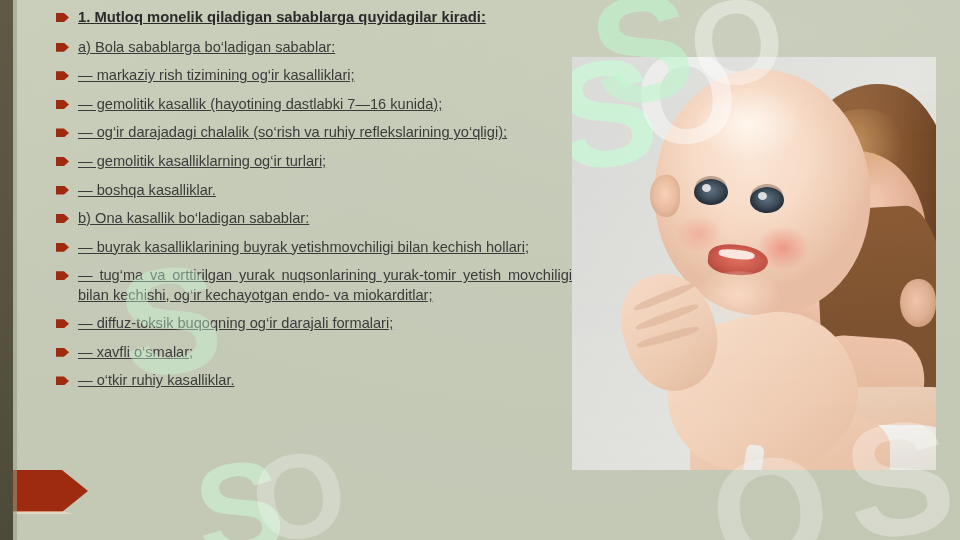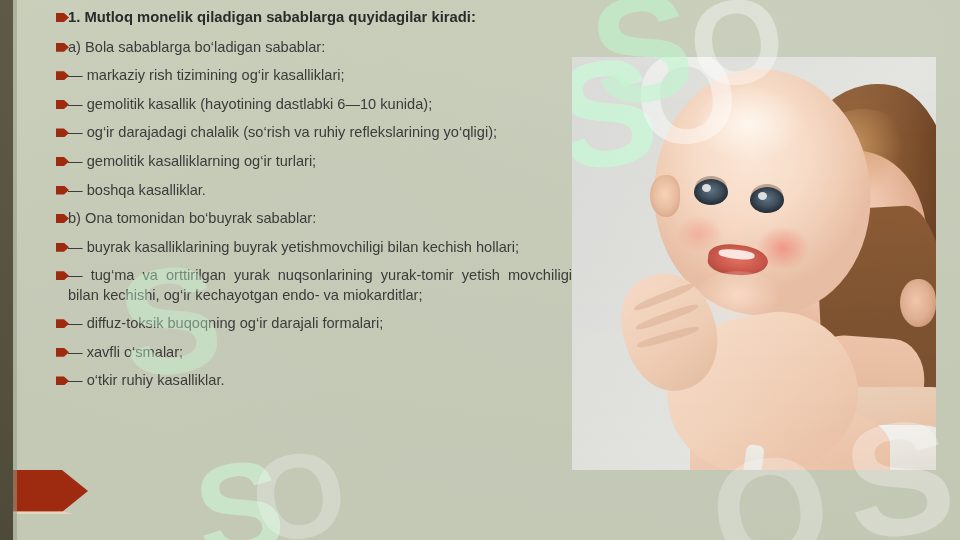--- a/index.html
+++ b/index.html
@@ -240,27 +240,28 @@
     font-size:130px;font-weight:700;letter-spacing:-6px;
     color:rgba(255,255,255,.45);
     transform:rotate(-8deg);line-height:1;
   }
   
   .body-text{
     position:absolute;left:56px;top:8px;width:516px;
   }
   .line{
     position:relative;
-    padding-left:12px;
+    padding-left:22px;
     margin:0 0 9px 0;
     font-size:14.6px;
     line-height:1.34;
     color:#3b3b3b;
     text-align:justify;
     white-space:normal;
+    text-decoration:underline;
   }
   .line.first-title{
     font-weight:700;color:#2b2b2b;font-size:14.8px;margin-bottom:10px;
   }
   .line .bul{
     position:absolute;left:0;top:5px;
     width:13px;height:9px;
     background:#9e2b10;
     clip-path:polygon(0 0, 8px 0, 13px 4.5px, 8px 9px, 0 9px);
   }
@@ -294,37 +295,37 @@
 
     <p class="line nojust">
       <span class="bul"></span><span class="txt">a) Bola sabablarga bo‘ladigan sabablar:</span>
     </p>
 
     <p class="line nojust">
       <span class="bul"></span><span class="txt">— markaziy rish tizimining og‘ir kasalliklari;</span>
     </p>
 
     <p class="line nojust">
-      <span class="bul"></span><span class="txt">— gemolitik kasallik (hayotining dastlabki 6—10 kunida);</span>
+      <span class="bul"></span><span class="txt">— gemolitik kasallik (hayotining dastlabki 7—16 kunida);</span>
     </p>
 
     <p class="line">
       <span class="bul"></span><span class="txt">— og‘ir darajadagi chalalik (so‘rish va ruhiy reflekslarining yo‘qligi);</span>
     </p>
 
     <p class="line nojust">
       <span class="bul"></span><span class="txt">— gemolitik kasalliklarning og‘ir turlari;</span>
     </p>
 
     <p class="line nojust">
       <span class="bul"></span><span class="txt">— boshqa kasalliklar.</span>
     </p>
 
     <p class="line nojust">
-      <span class="bul"></span><span class="txt">b) Ona tomonidan bo‘buyrak sabablar:</span>
+      <span class="bul"></span><span class="txt">b) Ona kasallik bo‘ladigan sabablar:</span>
     </p>
 
     <p class="line">
       <span class="bul"></span><span class="txt">— buyrak kasalliklarining buyrak yetishmovchiligi bilan kechish hollari;</span>
     </p>
 
     <p class="line">
       <span class="bul"></span><span class="txt">— tug‘ma va orttirilgan yurak nuqsonlarining yurak-tomir yetish movchiligi bilan kechishi, og‘ir kechayotgan endo- va miokarditlar;</span>
     </p>
 

